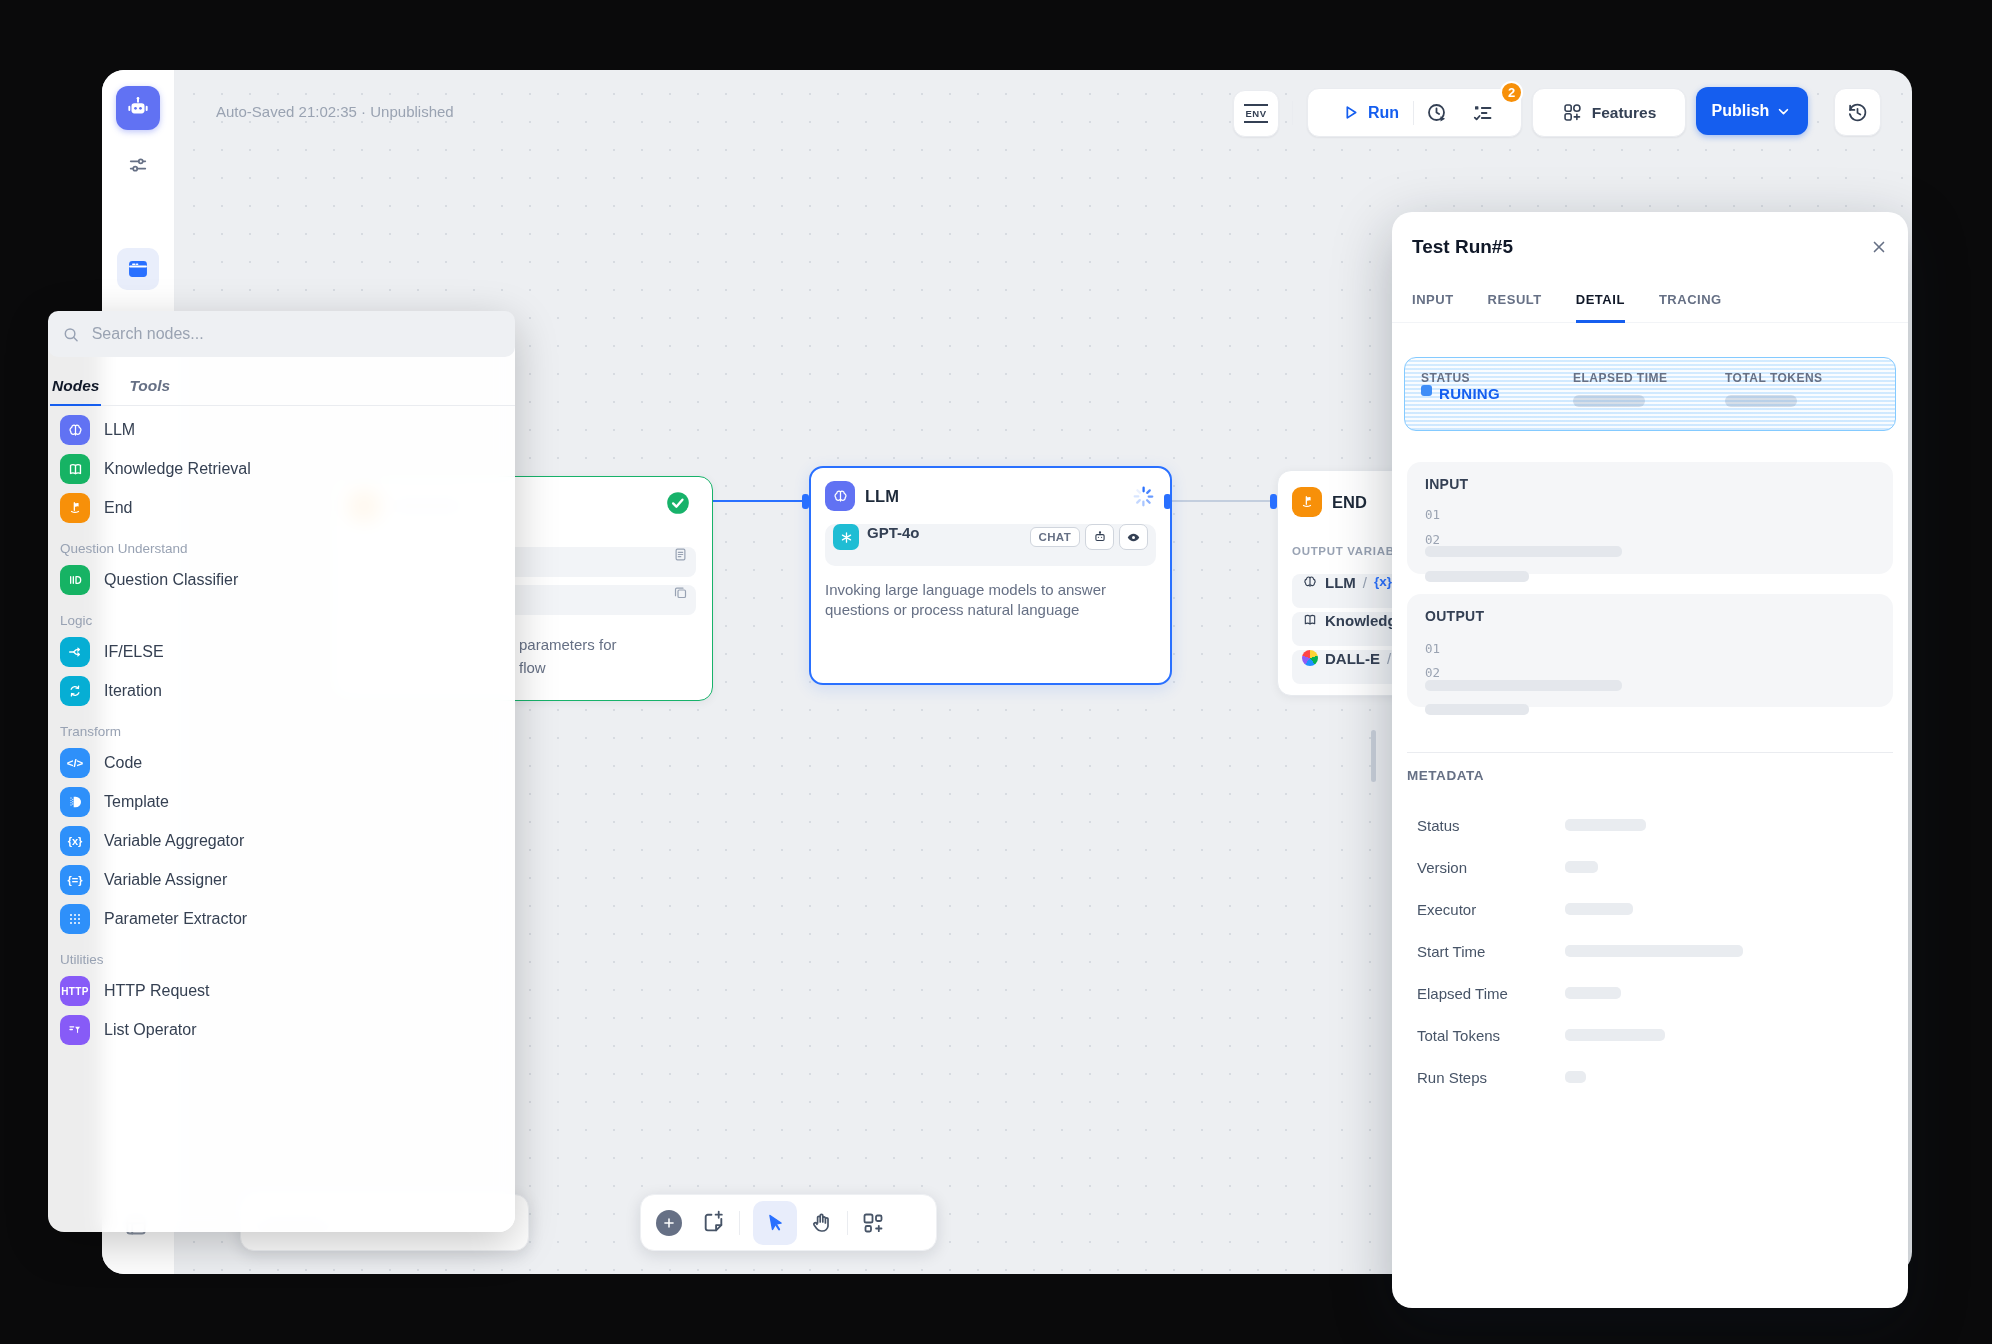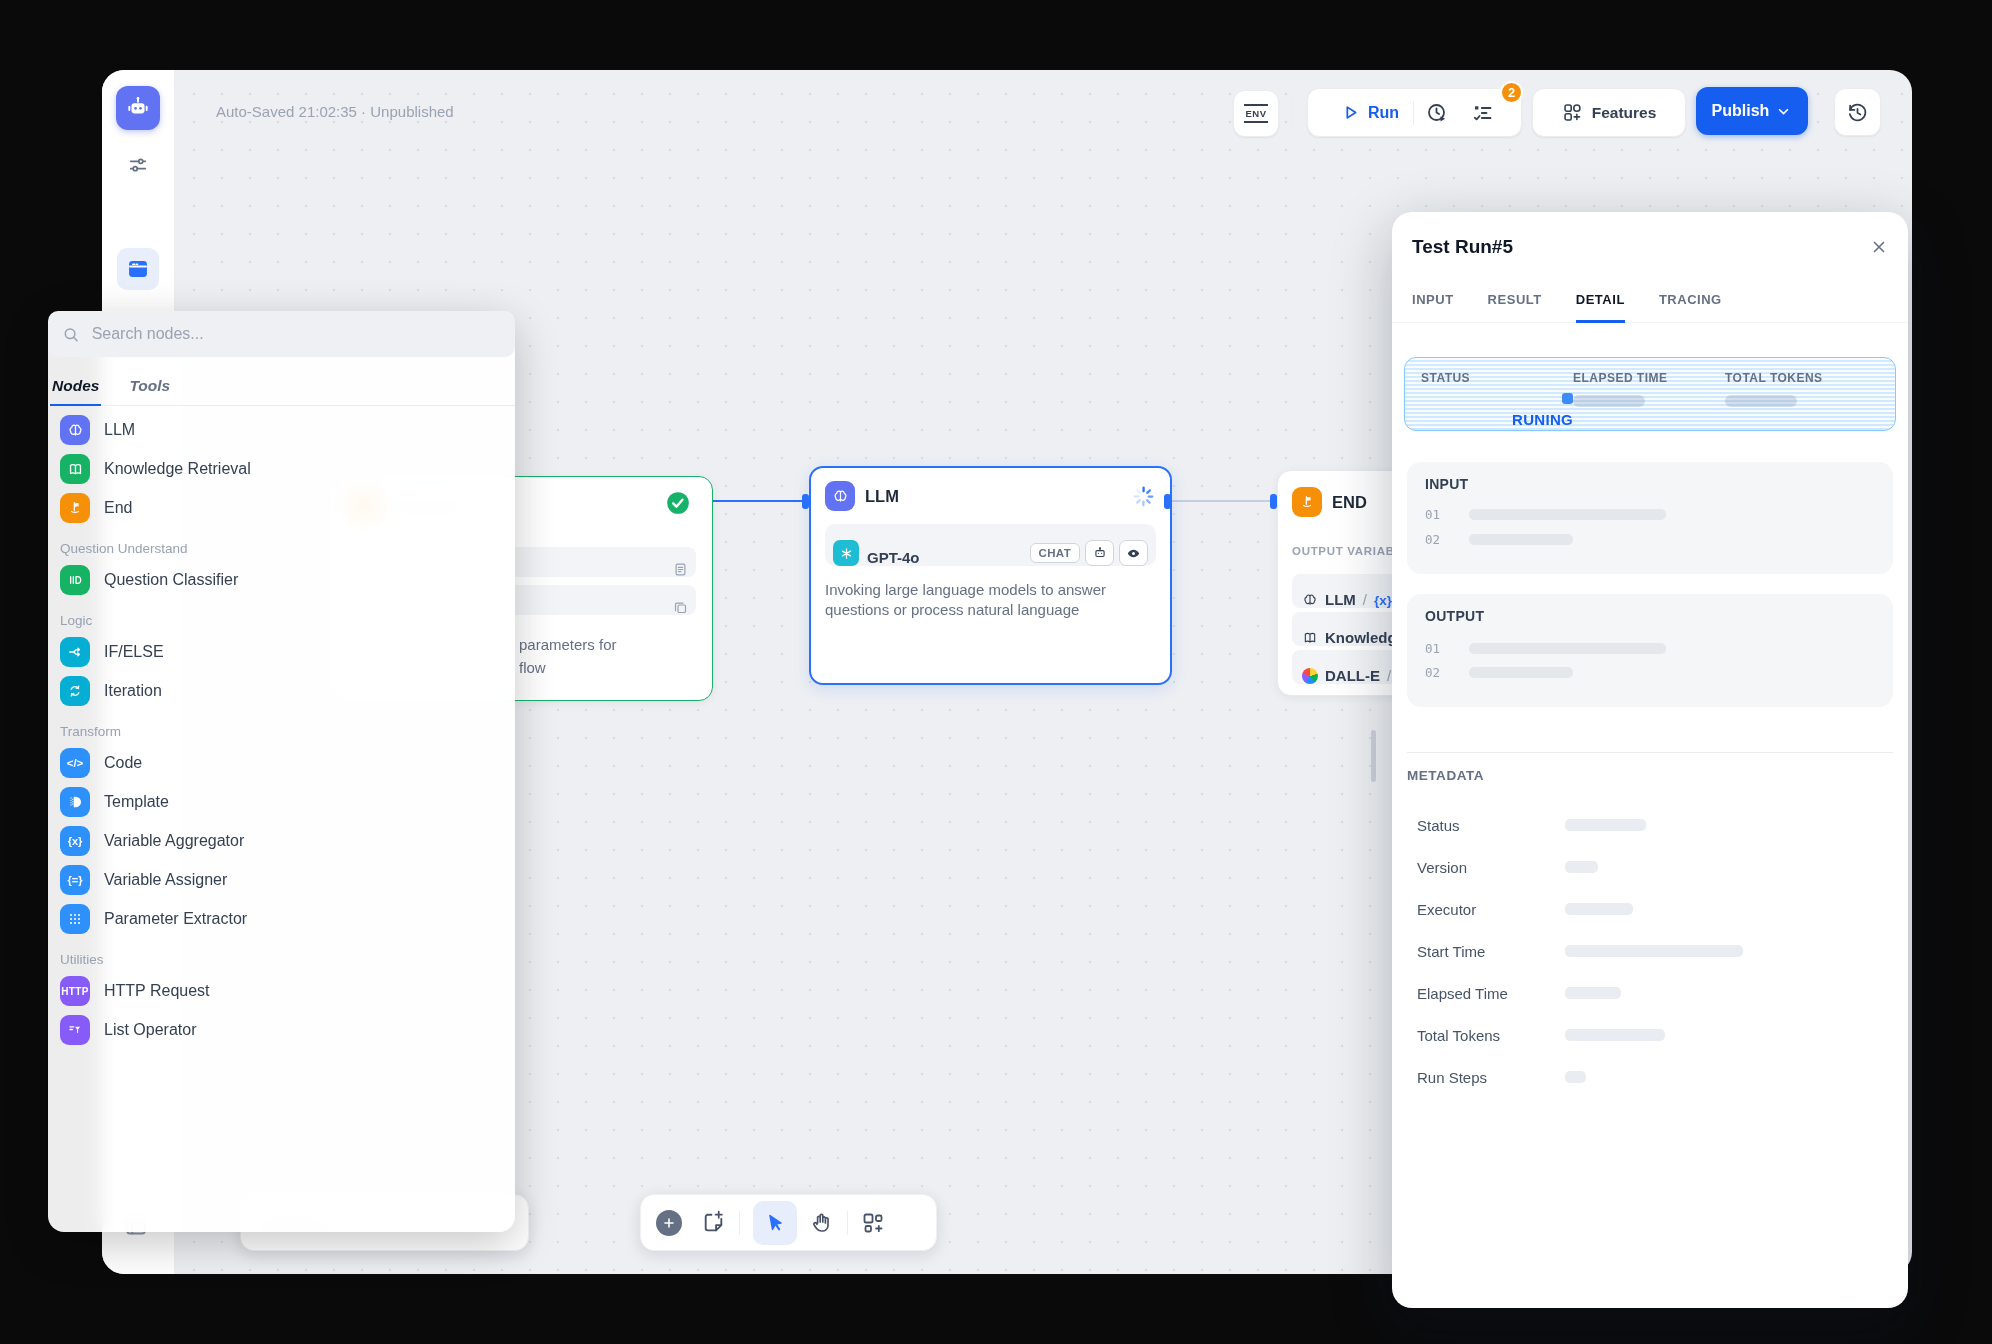--- a/index.html
+++ b/index.html
@@ -51,21 +51,21 @@
   .handle{width:7px;height:15px;border-radius:3px;background:#2970FF;z-index:3;}
 
   
   .node{background:#fff;border-radius:14px;z-index:2;box-shadow:0 2px 10px rgba(16,24,40,.06);}
   .node-head{display:flex;align-items:center;gap:10px;}
   .node-title{font-size:16.5px;font-weight:700;color:#1D2939;}
   .nicon{width:30px;height:30px;border-radius:9px;display:flex;align-items:center;
     justify-content:center;color:#fff;flex:0 0 30px;}
   .bg-indigo{background:#6172F3}.bg-green{background:#16B364}.bg-orange{background:#F79009}
   .bg-cyan{background:#06AED4}.bg-blue{background:#2E90FA}.bg-violet{background:#875BF7}
-  .gray-row{background:#F2F4F7;border-radius:8px;display:flex;align-items:flex-end;}
+  .gray-row{background:#F2F4F7;border-radius:8px;display:flex;align-items:flex-start;}
   .skel{background:#E6E9EE;border-radius:6px;}
 
   .start-node{left:228px;top:406px;width:381px;height:223px;border:1.5px solid #17B26A;}
   .llm-node{left:707px;top:396px;width:359px;height:215px;border:2px solid #2970FF;
     box-shadow:0 4px 16px rgba(41,112,255,.15);}
   .end-node{left:1175px;top:400px;width:250px;height:224px;border:1px solid #E7EAEE;}
   .model-row{position:absolute;left:14px;right:14px;top:56px;height:42px;border-radius:10px;
     padding:0 8px;gap:8px;}
   .openai-ic{width:26px;height:26px;border-radius:7px;background:#1FBDD4;display:flex;
     align-items:center;justify-content:center;}
@@ -122,28 +122,28 @@
     border-bottom:1px solid #F2F4F7;}
   .rp-tab{font-size:13px;font-weight:700;letter-spacing:.04em;color:#667085;
     padding-bottom:13px;cursor:pointer;}
   .rp-tab.active{color:#101828;border-bottom:3px solid #155EEF;margin-bottom:-1px;}
   .banner{position:absolute;left:12px;right:12px;top:145px;height:74px;border-radius:12px;
     border:1px solid #84CAFF;box-sizing:border-box;display:flex;padding:13px 16px 0 16px;
     background:repeating-linear-gradient(180deg,rgba(255,255,255,.75) 0 2px,rgba(190,225,255,.55) 2px 4px),
       linear-gradient(#ECF6FF,#E2F1FF);}
   .bn-col{width:152px;}
   .bn-label{font-size:12px;font-weight:600;letter-spacing:.04em;color:#667085;}
-  .bn-value{margin-top:8px;display:flex;align-items:flex-end;gap:7px;flex-direction:column;}
+  .bn-value{display:flex;align-items:flex-start;gap:7px;}
   .run-dot{width:11px;height:11px;border-radius:3px;background:#3E8DF7;}
   .running-txt{color:#155EEF;font-size:15px;font-weight:800;letter-spacing:.02em;}
   .bn-skel{width:72px;height:12px;border-radius:6px;background:rgba(134,152,179,.30);margin-top:10px;}
   .io-card{position:absolute;left:15px;right:15px;border-radius:14px;background:#F5F6F8;}
   .io-title{position:absolute;left:18px;top:14px;font-size:14px;font-weight:700;
     letter-spacing:.02em;color:#344054;}
-  .io-row{position:absolute;left:18px;display:flex;align-items:center;gap:24px;}
+  .io-row{position:absolute;left:18px;display:flex;align-items:flex-start;gap:24px;flex-direction:column;}
   .io-num{font-family:"DejaVu Sans Mono",monospace;font-size:12.5px;color:#9AA3B2;width:20px;}
   .io-skel{height:11px;border-radius:5px;background:#E4E7EC;}
   .rp-divider{position:absolute;left:15px;right:15px;top:540px;height:1px;background:#EAECF0;}
   .meta-title{position:absolute;left:15px;top:556px;font-size:13.5px;font-weight:600;
     letter-spacing:.04em;color:#667085;}
   .meta-rows{position:absolute;left:0;right:0;top:592px;}
   .meta-row{height:42px;display:flex;align-items:center;padding-left:25px;}
   .meta-label{width:148px;font-size:15px;color:#475467;}
   .meta-skel{height:12px;border-radius:5px;background:#E9ECF0;}
 

